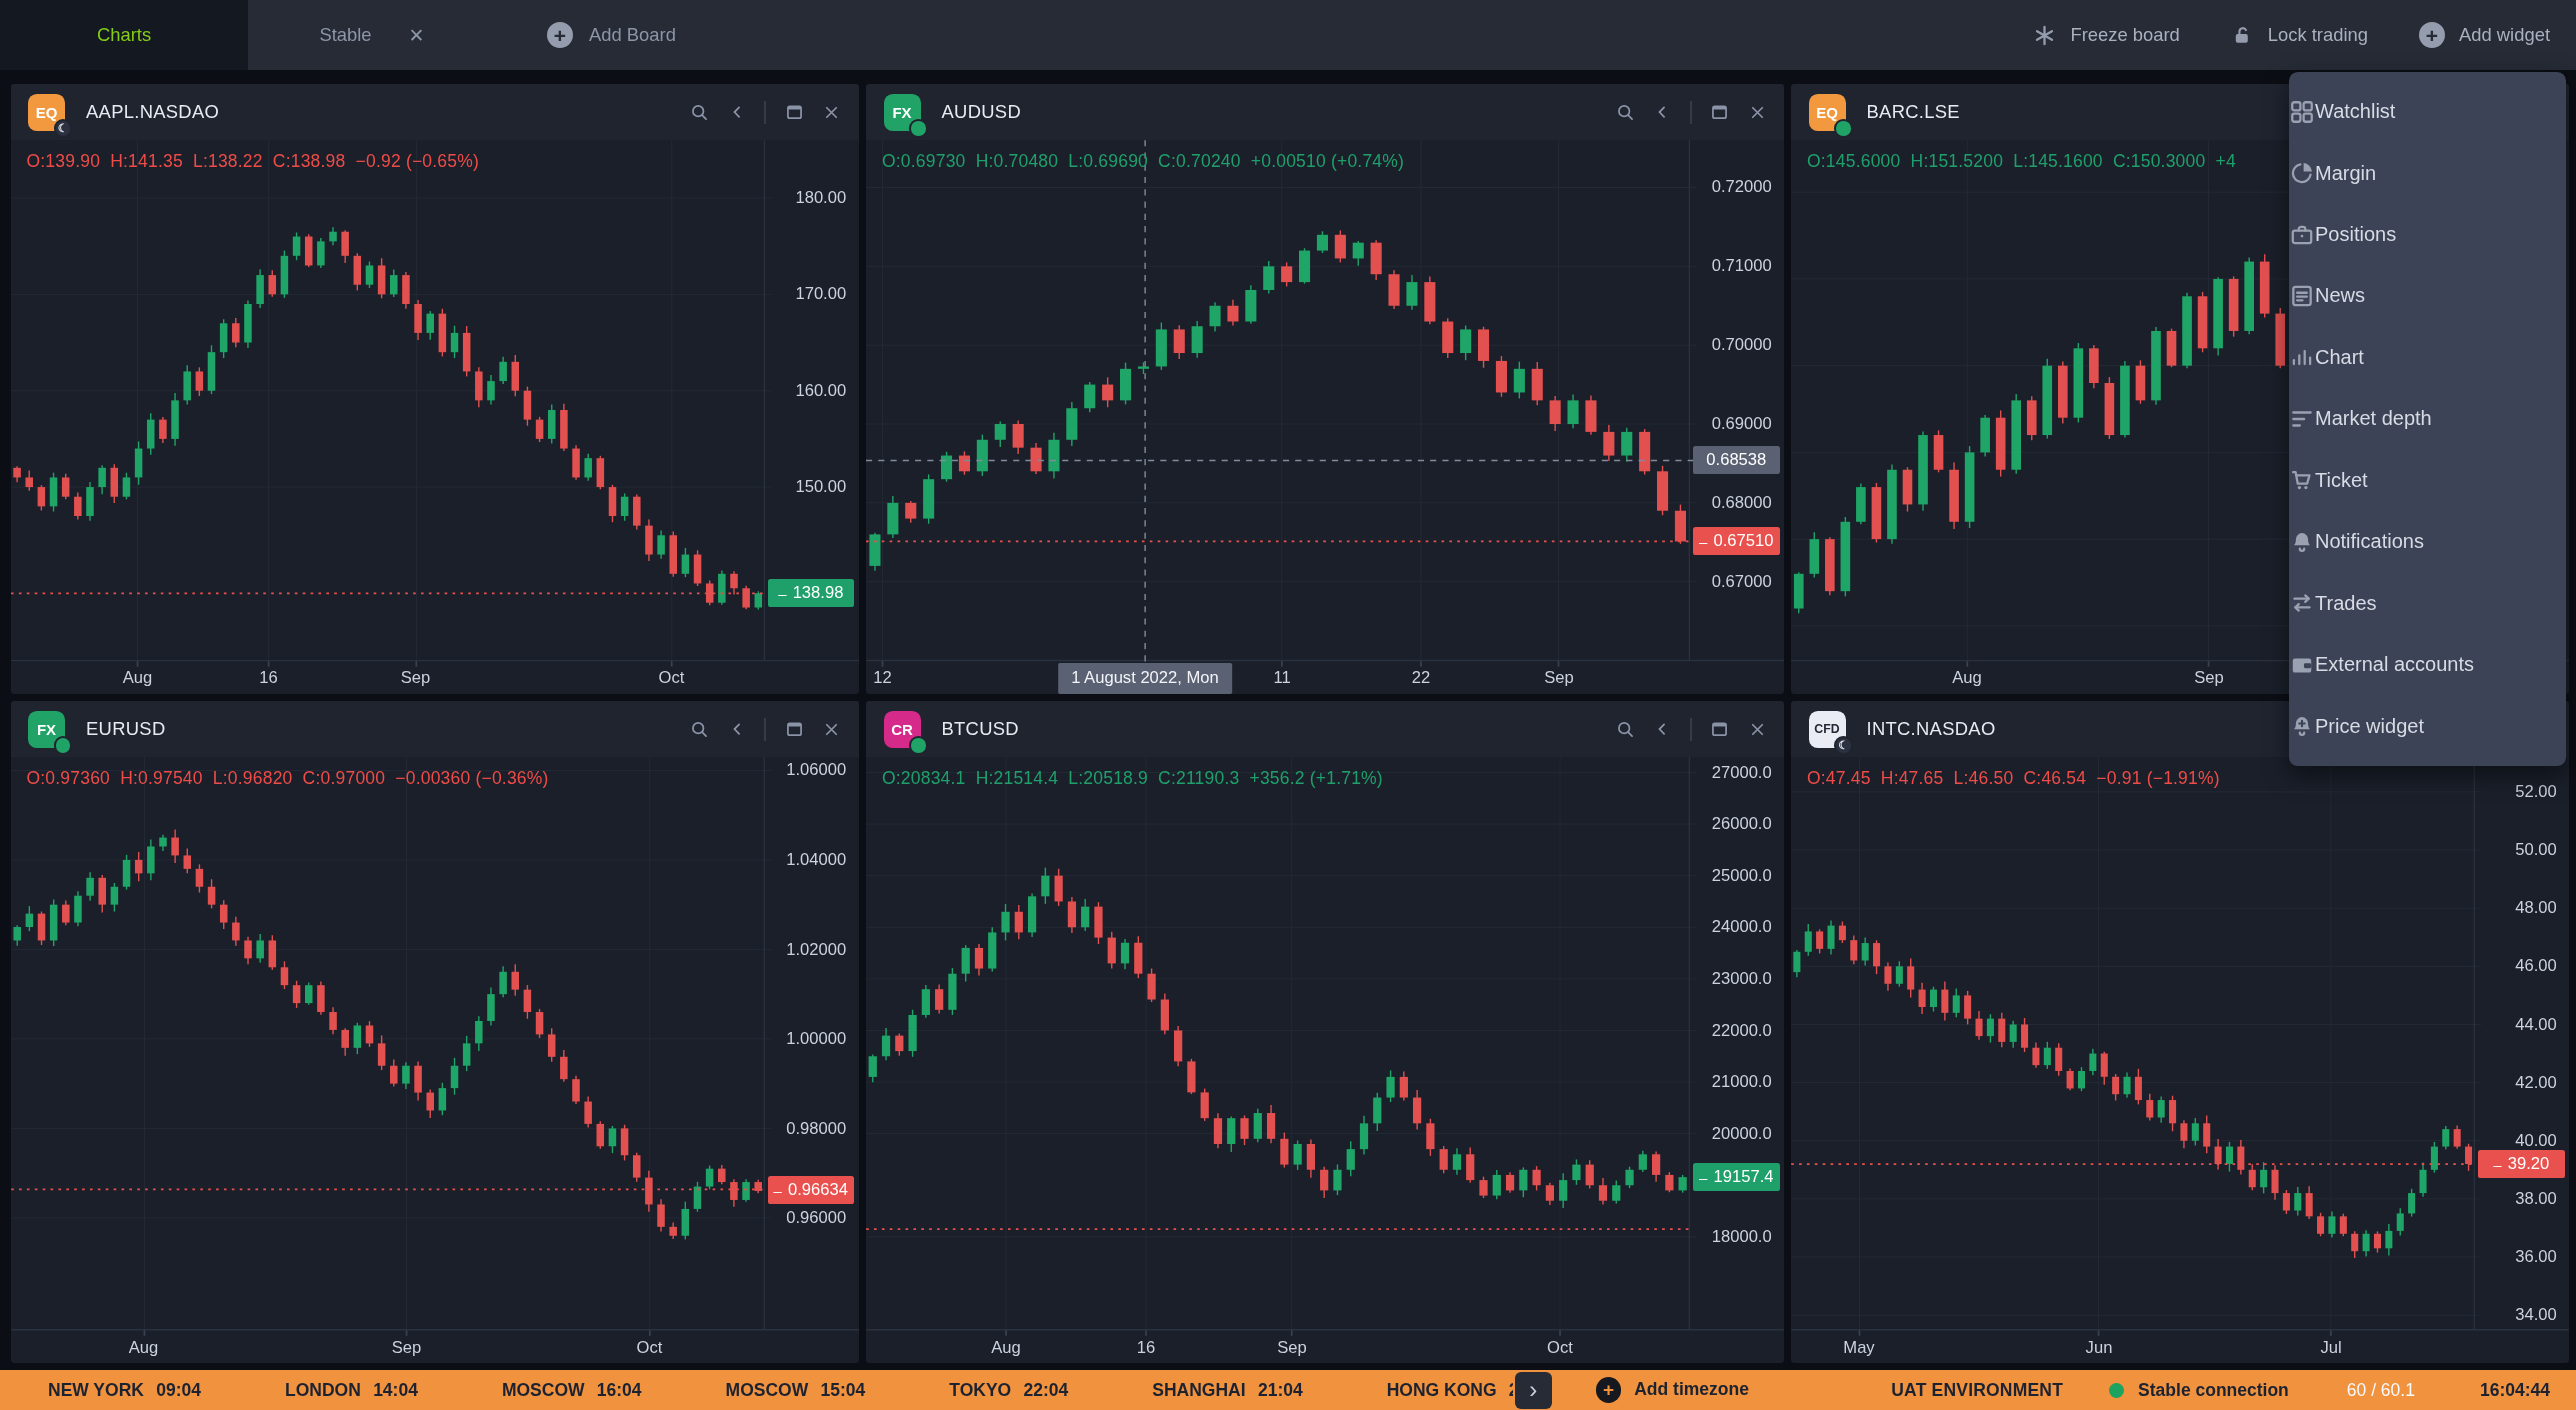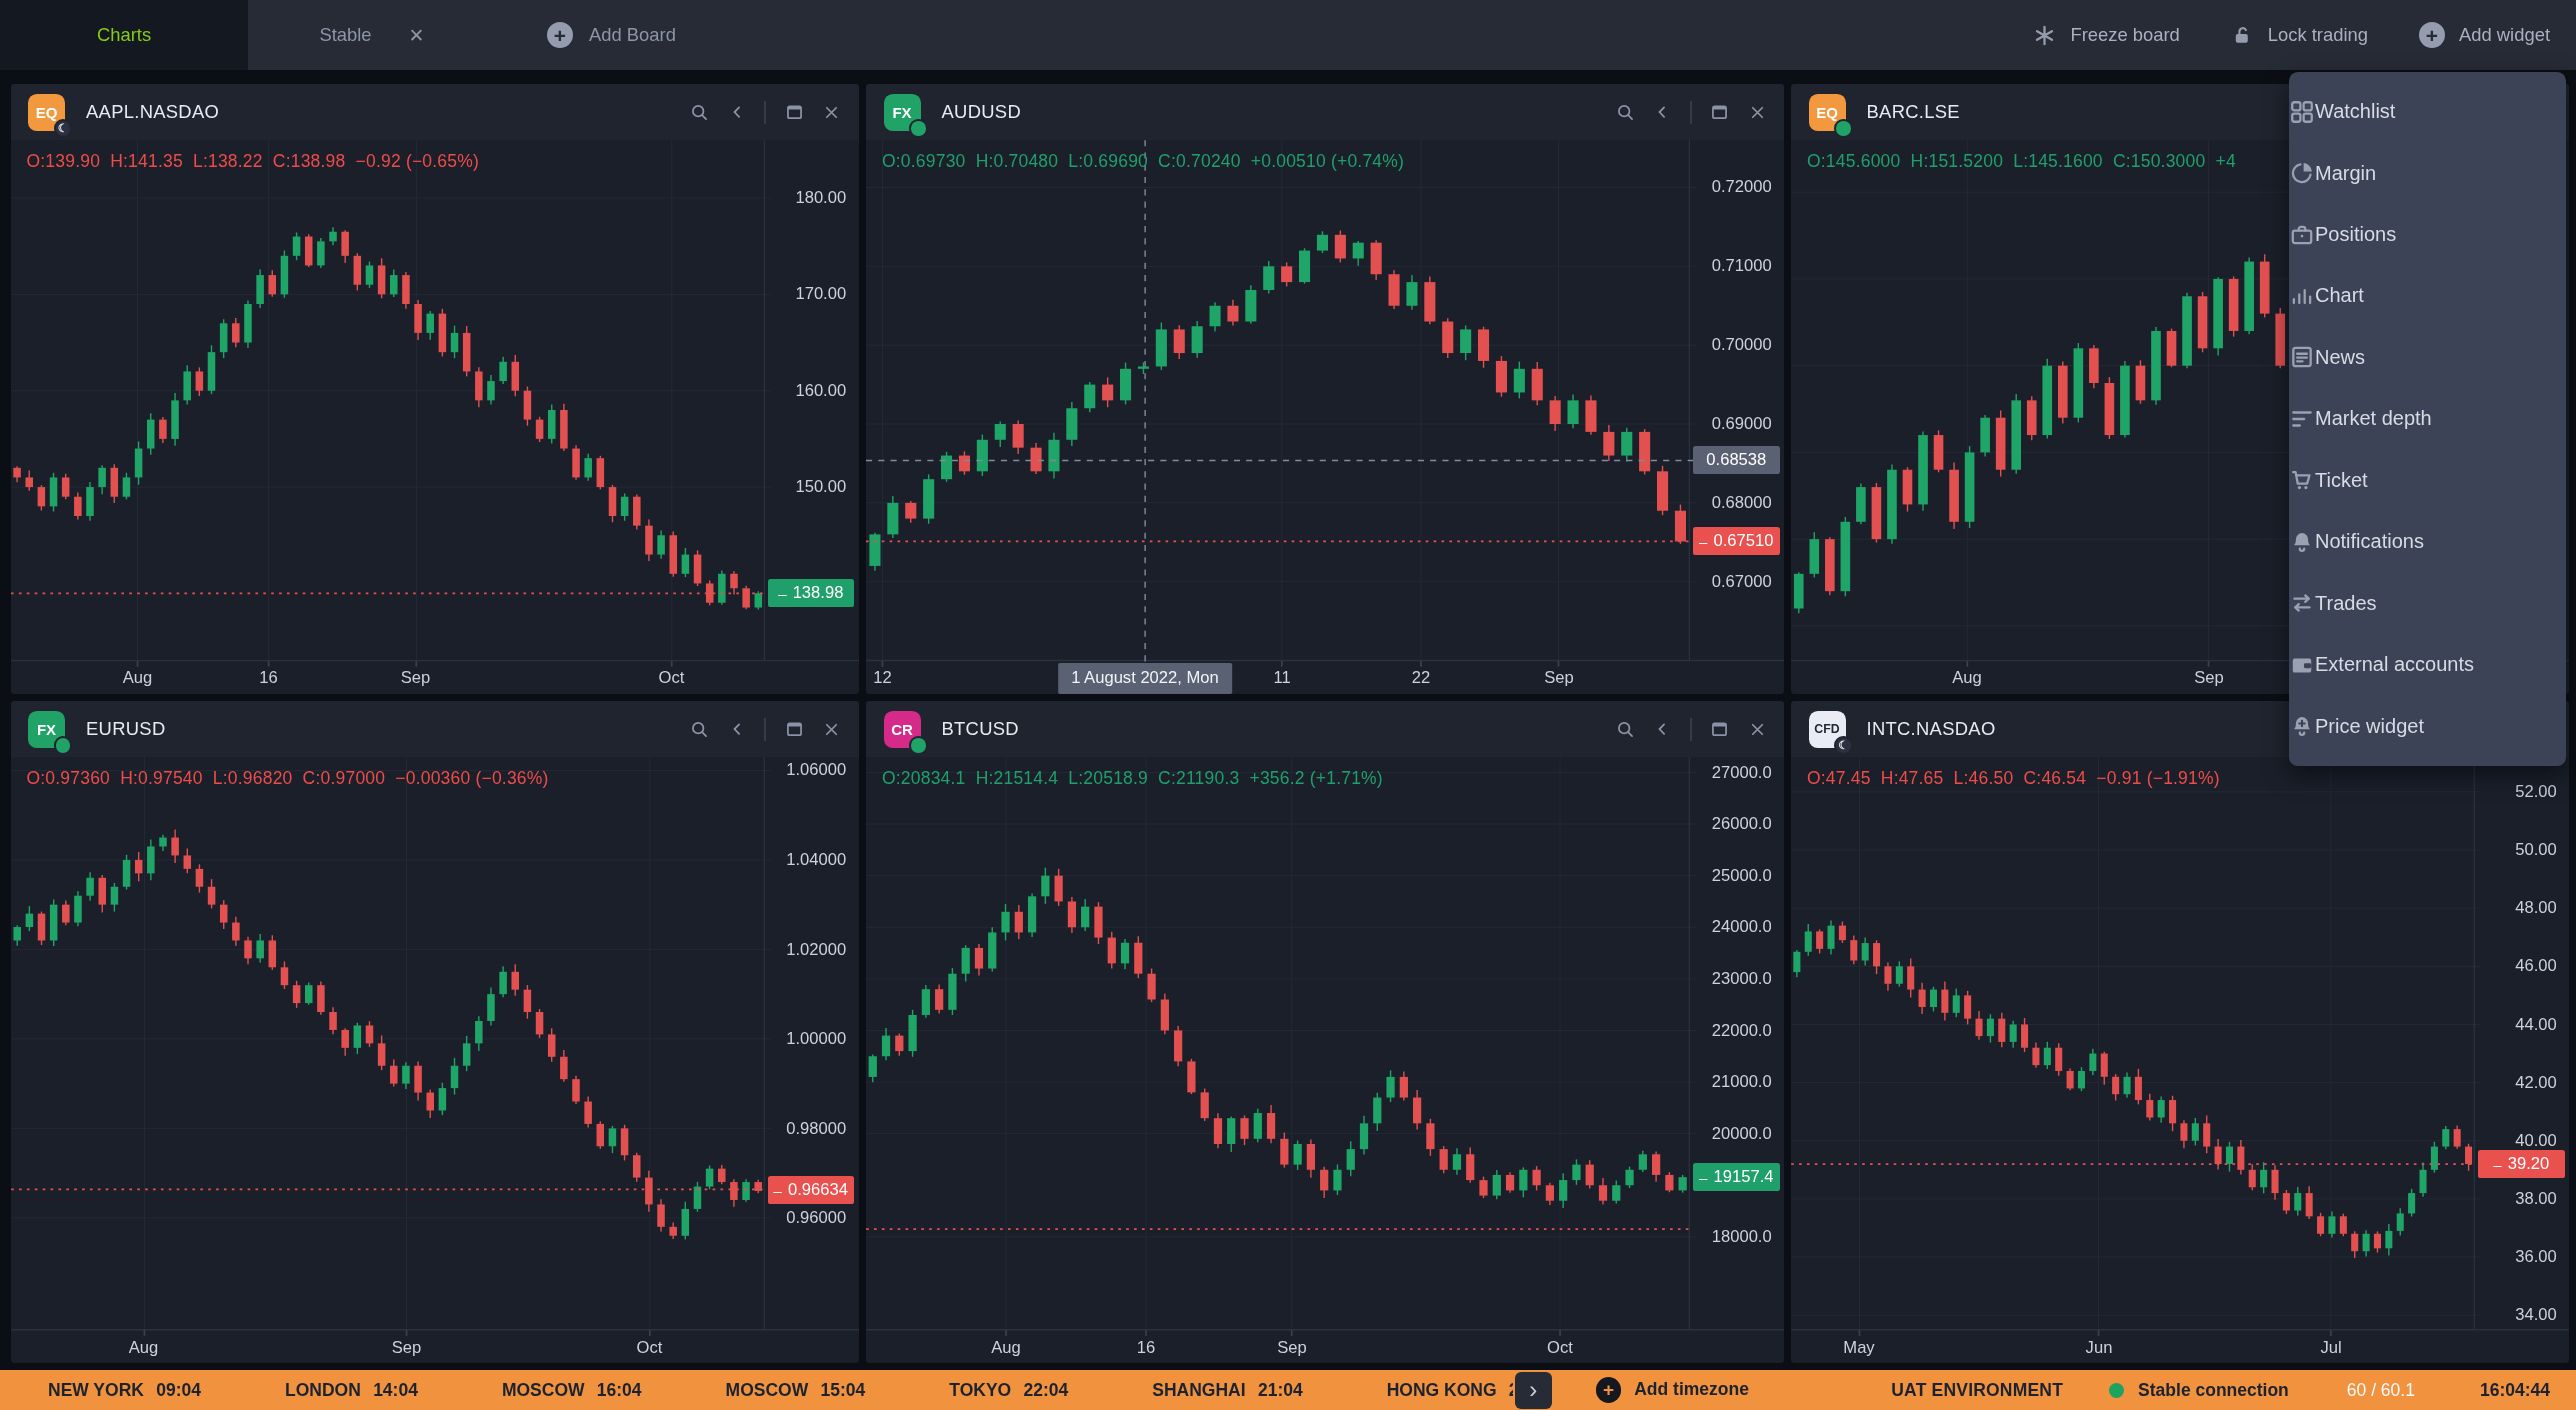--- a/index.html
+++ b/index.html
@@ -1156,33 +1156,33 @@
     <div class="menu-item">
       <svg width="26" height="26" viewBox="0 0 24 24" fill="none" stroke="#9aa2b2" stroke-width="2.1" stroke-linecap="round" stroke-linejoin="round">
         <rect x="3.5" y="8" width="17" height="11.5" rx="2"></rect>
         <path d="M9 8 V6.6 a2 2 0 0 1 2-2 h2 a2 2 0 0 1 2 2 V8"></path>
         <circle cx="12" cy="13" r="1.2" fill="#9aa2b2" stroke="none"></circle>
       </svg>
       <span>Positions</span>
     </div>
     <div class="menu-item">
       <svg width="26" height="26" viewBox="0 0 24 24" fill="none" stroke="#9aa2b2" stroke-width="2.1" stroke-linecap="round" stroke-linejoin="round">
+        <rect x="4" y="3.5" width="16" height="17" rx="2"></rect>
+        <path d="M7.5 9 h9 M7.5 12.5 h9 M7.5 16 h5"></path>
+      </svg>
+      <span>News</span>
+    </div>
+    <div class="menu-item">
+      <svg width="26" height="26" viewBox="0 0 24 24" fill="none" stroke="#9aa2b2" stroke-width="2.1" stroke-linecap="round" stroke-linejoin="round">
         <path d="M4.5 18.5 v-3.5"></path>
         <path d="M9.5 18.5 v-8"></path>
         <path d="M14.5 18.5 v-12"></path>
         <path d="M19.5 18.5 v-6"></path>
       </svg>
       <span>Chart</span>
-    </div>
-    <div class="menu-item">
-      <svg width="26" height="26" viewBox="0 0 24 24" fill="none" stroke="#9aa2b2" stroke-width="2.1" stroke-linecap="round" stroke-linejoin="round">
-        <rect x="4" y="3.5" width="16" height="17" rx="2"></rect>
-        <path d="M7.5 9 h9 M7.5 12.5 h9 M7.5 16 h5"></path>
-      </svg>
-      <span>News</span>
     </div>
     <div class="menu-item">
       <svg width="26" height="26" viewBox="0 0 24 24" fill="none" stroke="#9aa2b2" stroke-width="2.1" stroke-linecap="round" stroke-linejoin="round">
         <path d="M4 6 h16"></path>
         <path d="M4 12 h10"></path>
         <path d="M4 18 h6"></path>
       </svg>
       <span>Market depth</span>
     </div>
     <div class="menu-item">

